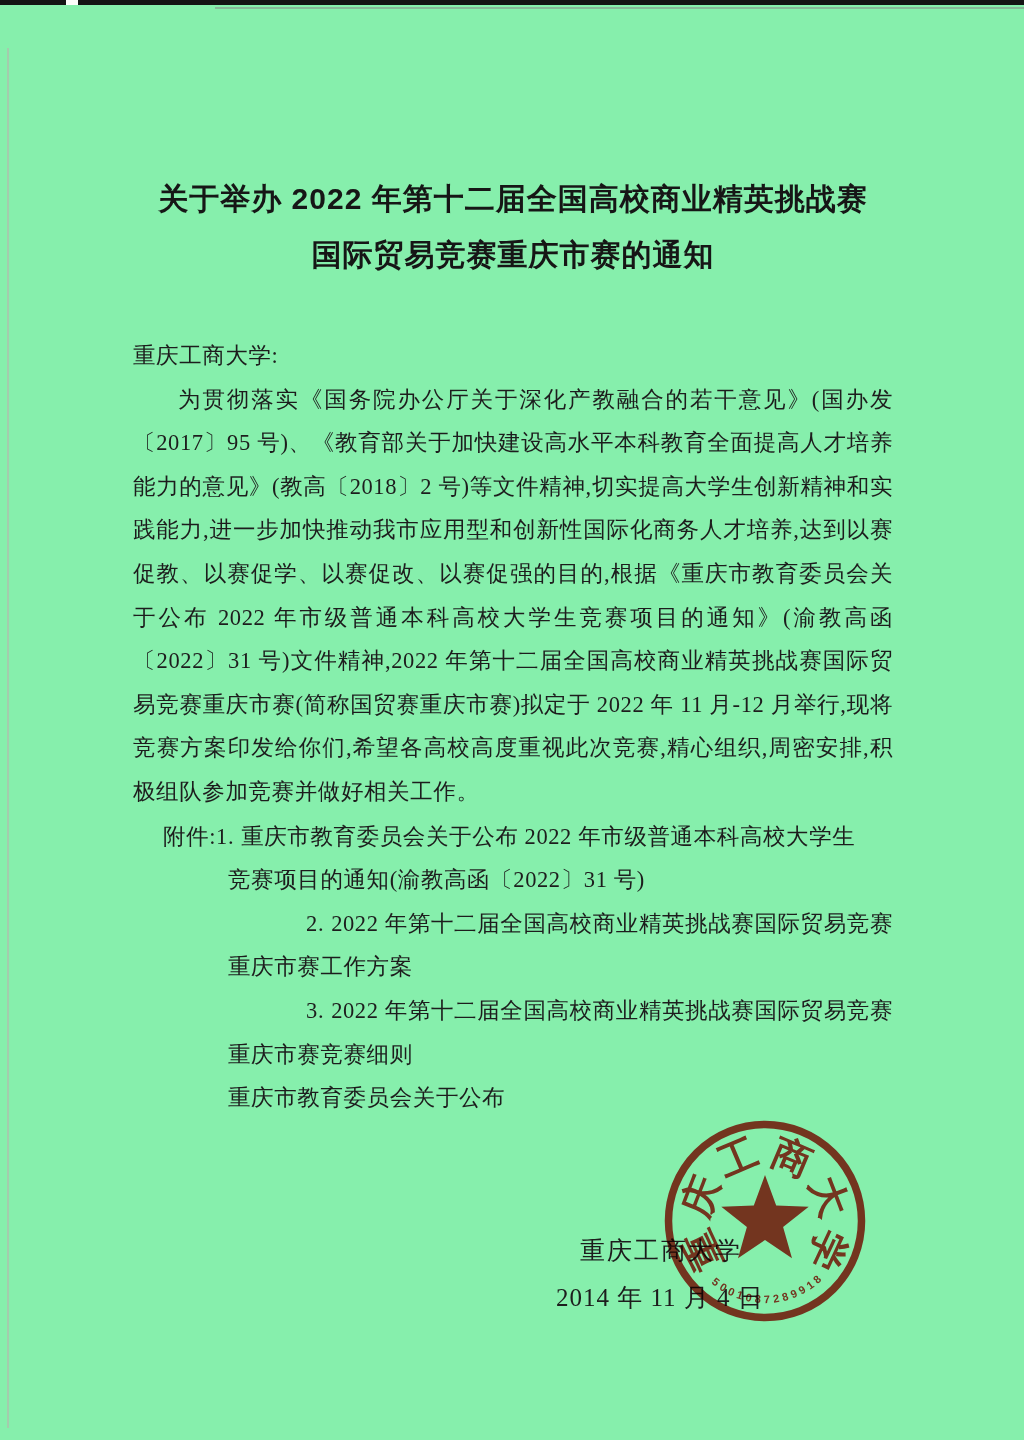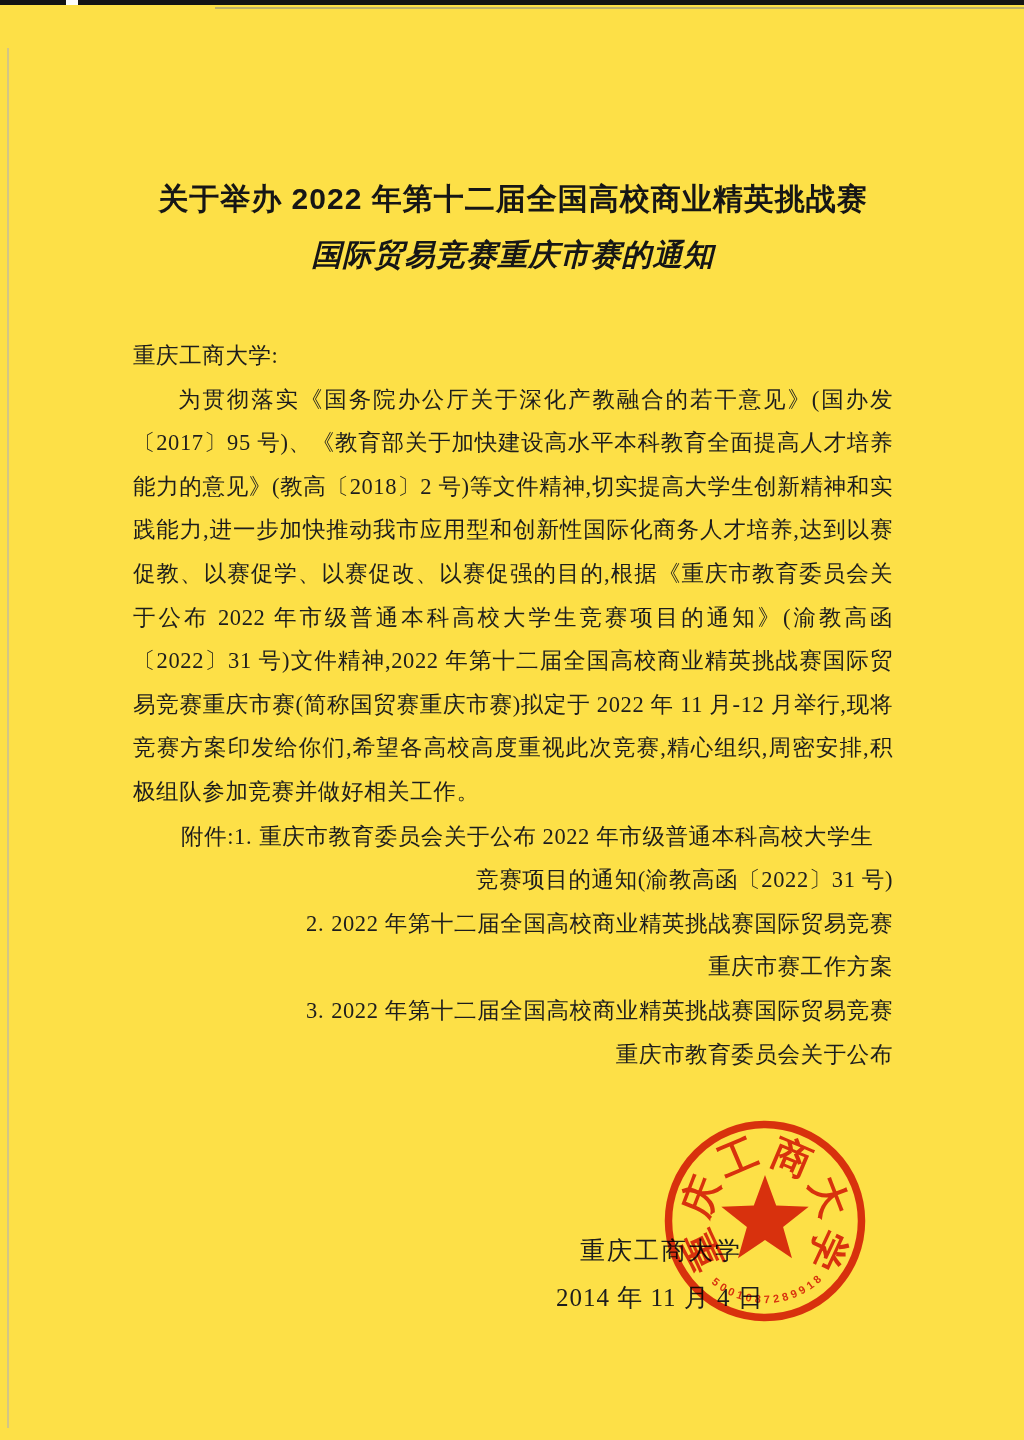--- a/index.html
+++ b/index.html
@@ -1,21 +1,21 @@
 <!DOCTYPE html>
 <html><head>
 <meta charset="utf-8">
 <style>
   html, body { margin: 0; padding: 0; background: #e8e6e2; }
   .page {
     position: relative;
     width: 1024px;
     height: 1440px;
     margin: 0 auto;
-    background: #fde047;
+    background: #86efac;
     overflow: hidden;
     color: #1d1d1d;
     font-family: "Liberation Serif", "DejaVu Serif", serif;
   }
   
   .scan-top {
     position: absolute; top: 0; left: 0; width: 100%; height: 5px;
     background: #141414;
   }
   .scan-top-notch {
@@ -36,38 +36,38 @@
   .title {
     text-align: center;
     font-family: "Liberation Sans", "DejaVu Sans", sans-serif;
     font-weight: 700;
     font-size: 30px;
     line-height: 34px;
     letter-spacing: 1px;
     color: #161616;
   }
   .title-1 { margin-top: 182px; }
-  .title-2 { margin-top: 22px; font-style: italic; }
+  .title-2 { margin-top: 22px; }
 
   .bodytext {
     font-size: 22.5px;
     line-height: 43.6px;
     letter-spacing: 0.6px;
   }
   .salutation { margin-top: 62px; }
   .paragraph {
     text-align: justify;
     text-justify: inter-character;
     text-indent: 2em;
   }
 
   .attachments { margin-top: 1px; }
-  .att-first { margin-left: 48px; }
+  .att-first { margin-left: 30px; }
   .att-item  { margin-left: 72px; text-align: right; }
-  .att-cont  { margin-left: 95px; text-align: right; }
+  .att-cont  { margin-left: 95px; }
   .att-num   { margin-right: 7px; }
 
   .sig-name {
     position: absolute; left: 580px; top: 1234px;
     font-size: 25px; letter-spacing: 2px;
   }
   .sig-date {
     position: absolute; left: 556px; top: 1281px;
     font-size: 25px; letter-spacing: 1px;
   }
@@ -112,20 +112,21 @@
 
     <div class="bodytext attachments">
 
       <div class="att-first"><span>附件:</span><span class="att-num">1.</span><span>重庆市教育委员会关于公布 2022 年市级普通本科高校大学生</span></div>
       <div class="att-cont">竞赛项目的通知(渝教高函〔2022〕31 号)</div>
 
       <div class="att-item"><span class="att-num">2.</span><span>2022 年第十二届全国高校商业精英挑战赛国际贸易竞赛</span></div>
       <div class="att-cont">重庆市赛工作方案</div>
 
       <div class="att-item"><span class="att-num">3.</span><span>2022 年第十二届全国高校商业精英挑战赛国际贸易竞赛</span></div>
+      <div class="att-cont">重庆市赛竞赛细则</div>
 
       <div class="att-cont">重庆市教育委员会关于公布</div>
 
     </div>
   </div>
 
   <div class="sig-name">重庆工商大学</div>
   <div class="sig-date">2014 年 11 月 4 日</div>
 
   <div class="seal" style="color: rgb(215, 40, 29);">

